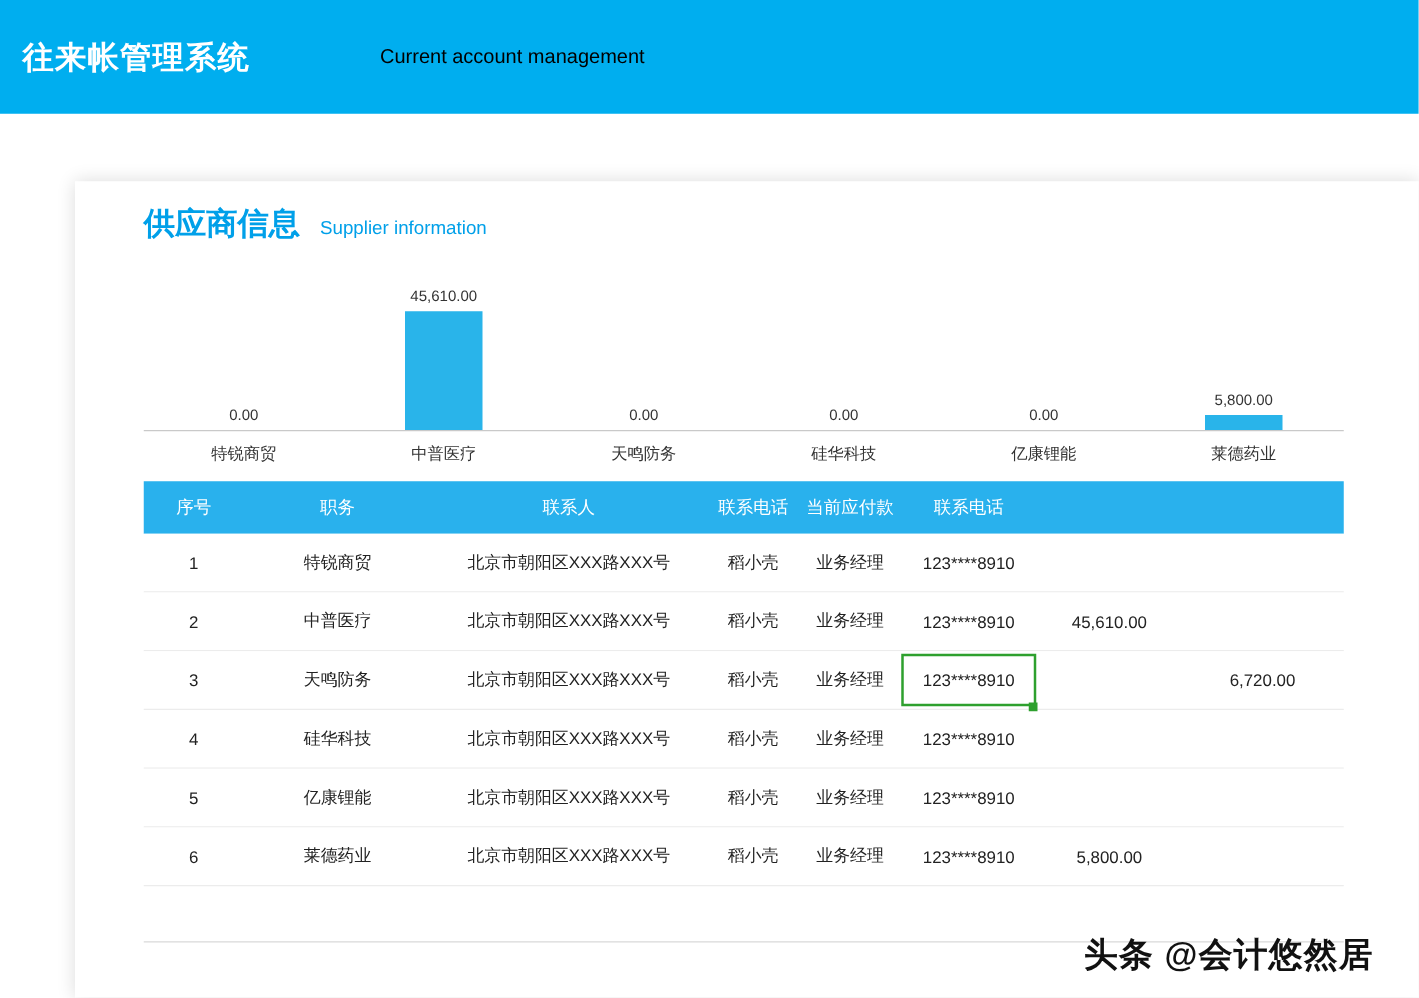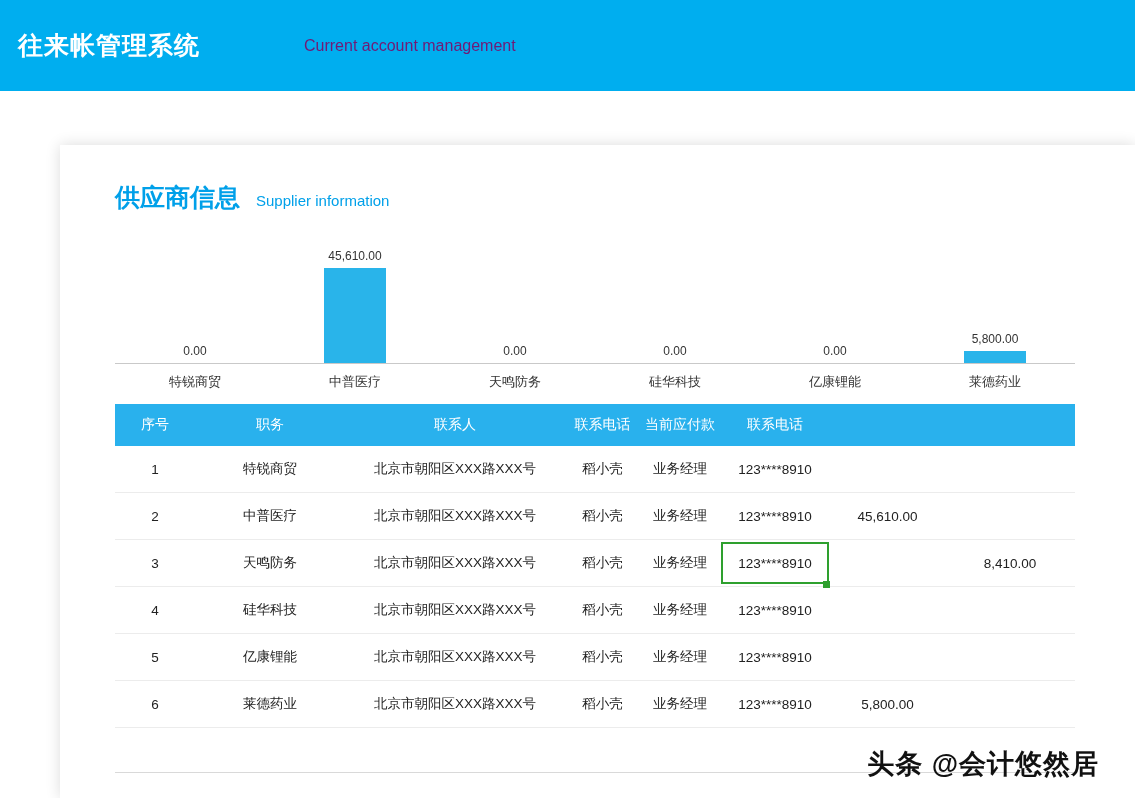--- a/index.html
+++ b/index.html
@@ -2,27 +2,27 @@
 <html><head>
 <meta charset="utf-8">
 <style>
   * { margin:0; padding:0; box-sizing:border-box; }
   html,body { width:1135px; height:798px; overflow:hidden; background:#ffffff;
               font-family:"Liberation Sans","DejaVu Sans",sans-serif; }
 
   
   .app-header { height:91px; background:#00aeef; display:flex; align-items:center; padding-left:18px;gap:38px; }
   .app-title-zh { color:#ffffff; font-size:25px; font-weight:bold; letter-spacing:1px; }
-  .app-title-en { color:#701a75; font-size:16px; margin-left:66px; }
+  .app-title-en { color:#000000; font-size:16px; margin-left:66px; }
 
   
   .card { position:absolute; left:60px; top:145px; width:1075px; height:653px; background:#ffffff;
           box-shadow:0 0 14px rgba(0,0,0,0.14); padding:0 60px 0 55px; }
 
-  .section-title { margin-top:36px; display:flex; align-items:baseline; }
+  .section-title { margin-top:17px; display:flex; align-items:baseline; }
   .section-title-zh { color:#00a0e9; font-size:25px; font-weight:bold; }
   .section-title-en { color:#00a0e9; font-size:15px; margin-left:16px; }
 
   
   .chart { margin-top:32px; width:960px; }
   .chart-bars { display:flex; height:118px; align-items:flex-end; border-bottom:1px solid #c9c9c9; }
   .chart-col { flex:1; display:flex; flex-direction:column; align-items:center; justify-content:flex-end; }
   .chart-value { font-size:12px; color:#333; margin-bottom:5px; white-space:nowrap; }
   .chart-bar { width:62px; background:#29b4ea; }
   .chart-labels { display:flex; width:960px; }
@@ -127,21 +127,21 @@
           <div></div>
         </div>
         <div class="t-row grid-cols">
           <div>3</div>
           <div>天鸣防务</div>
           <div>北京市朝阳区XXX路XXX号</div>
           <div>稻小壳</div>
           <div>业务经理</div>
           <div class="selected">123****8910</div>
           <div></div>
-          <div>8,410.00</div>
+          <div>6,720.00</div>
         </div>
         <div class="t-row grid-cols">
           <div>4</div>
           <div>硅华科技</div>
           <div>北京市朝阳区XXX路XXX号</div>
           <div>稻小壳</div>
           <div>业务经理</div>
           <div>123****8910</div>
           <div></div>
           <div></div>

